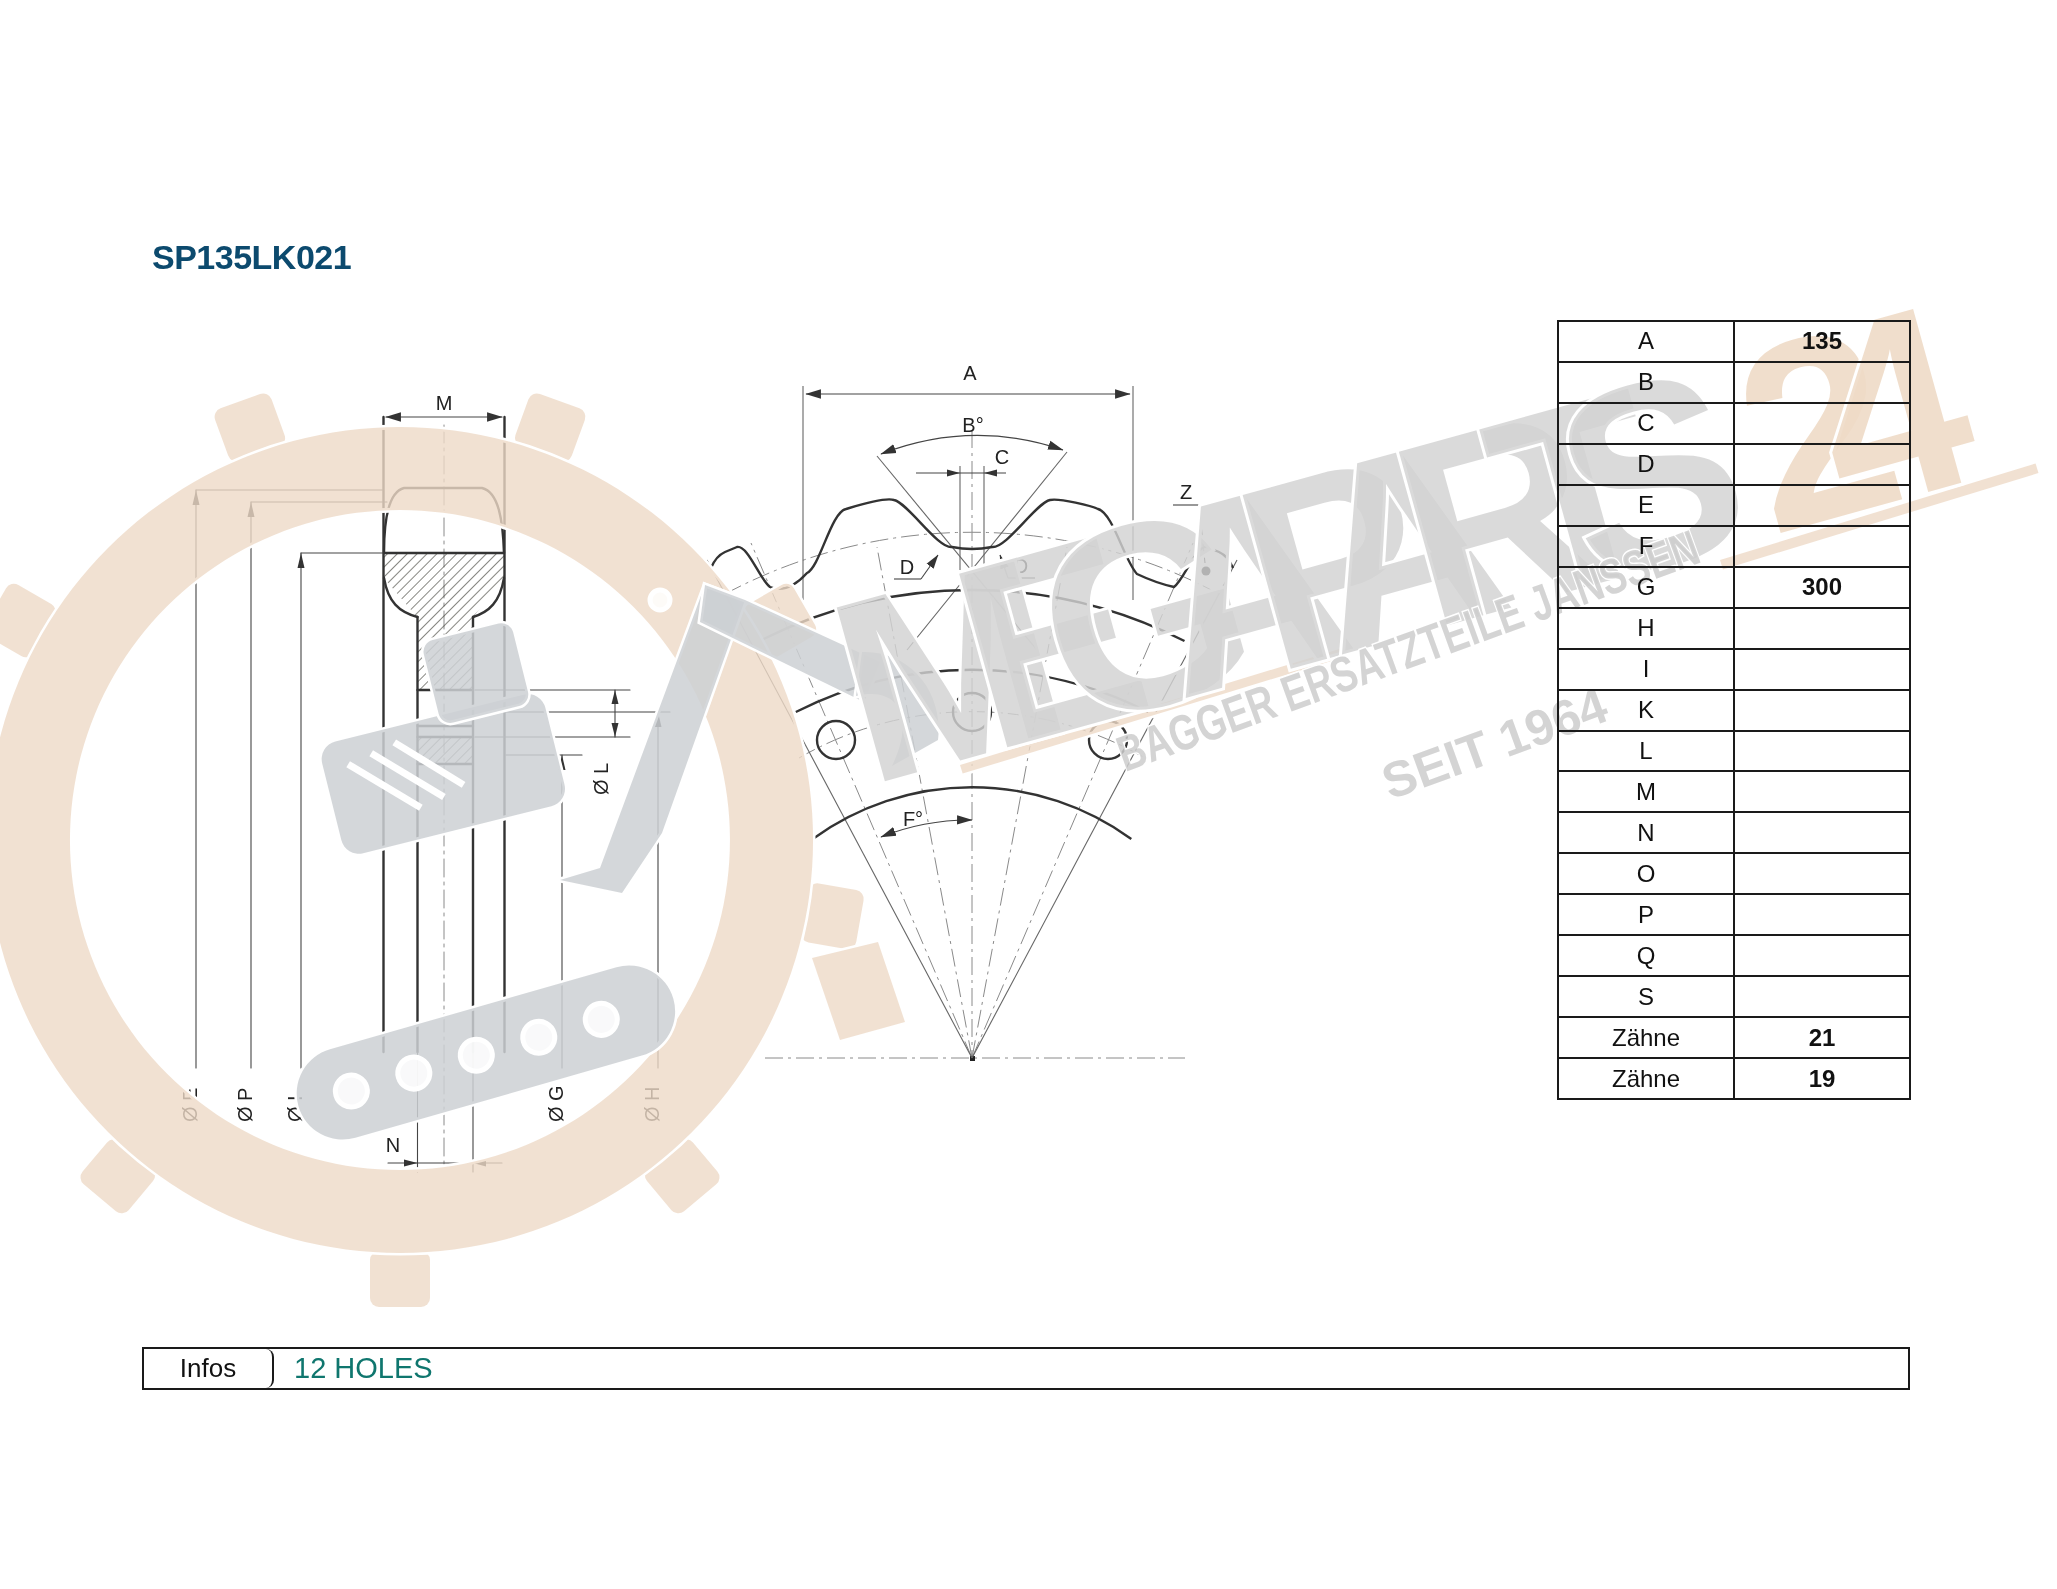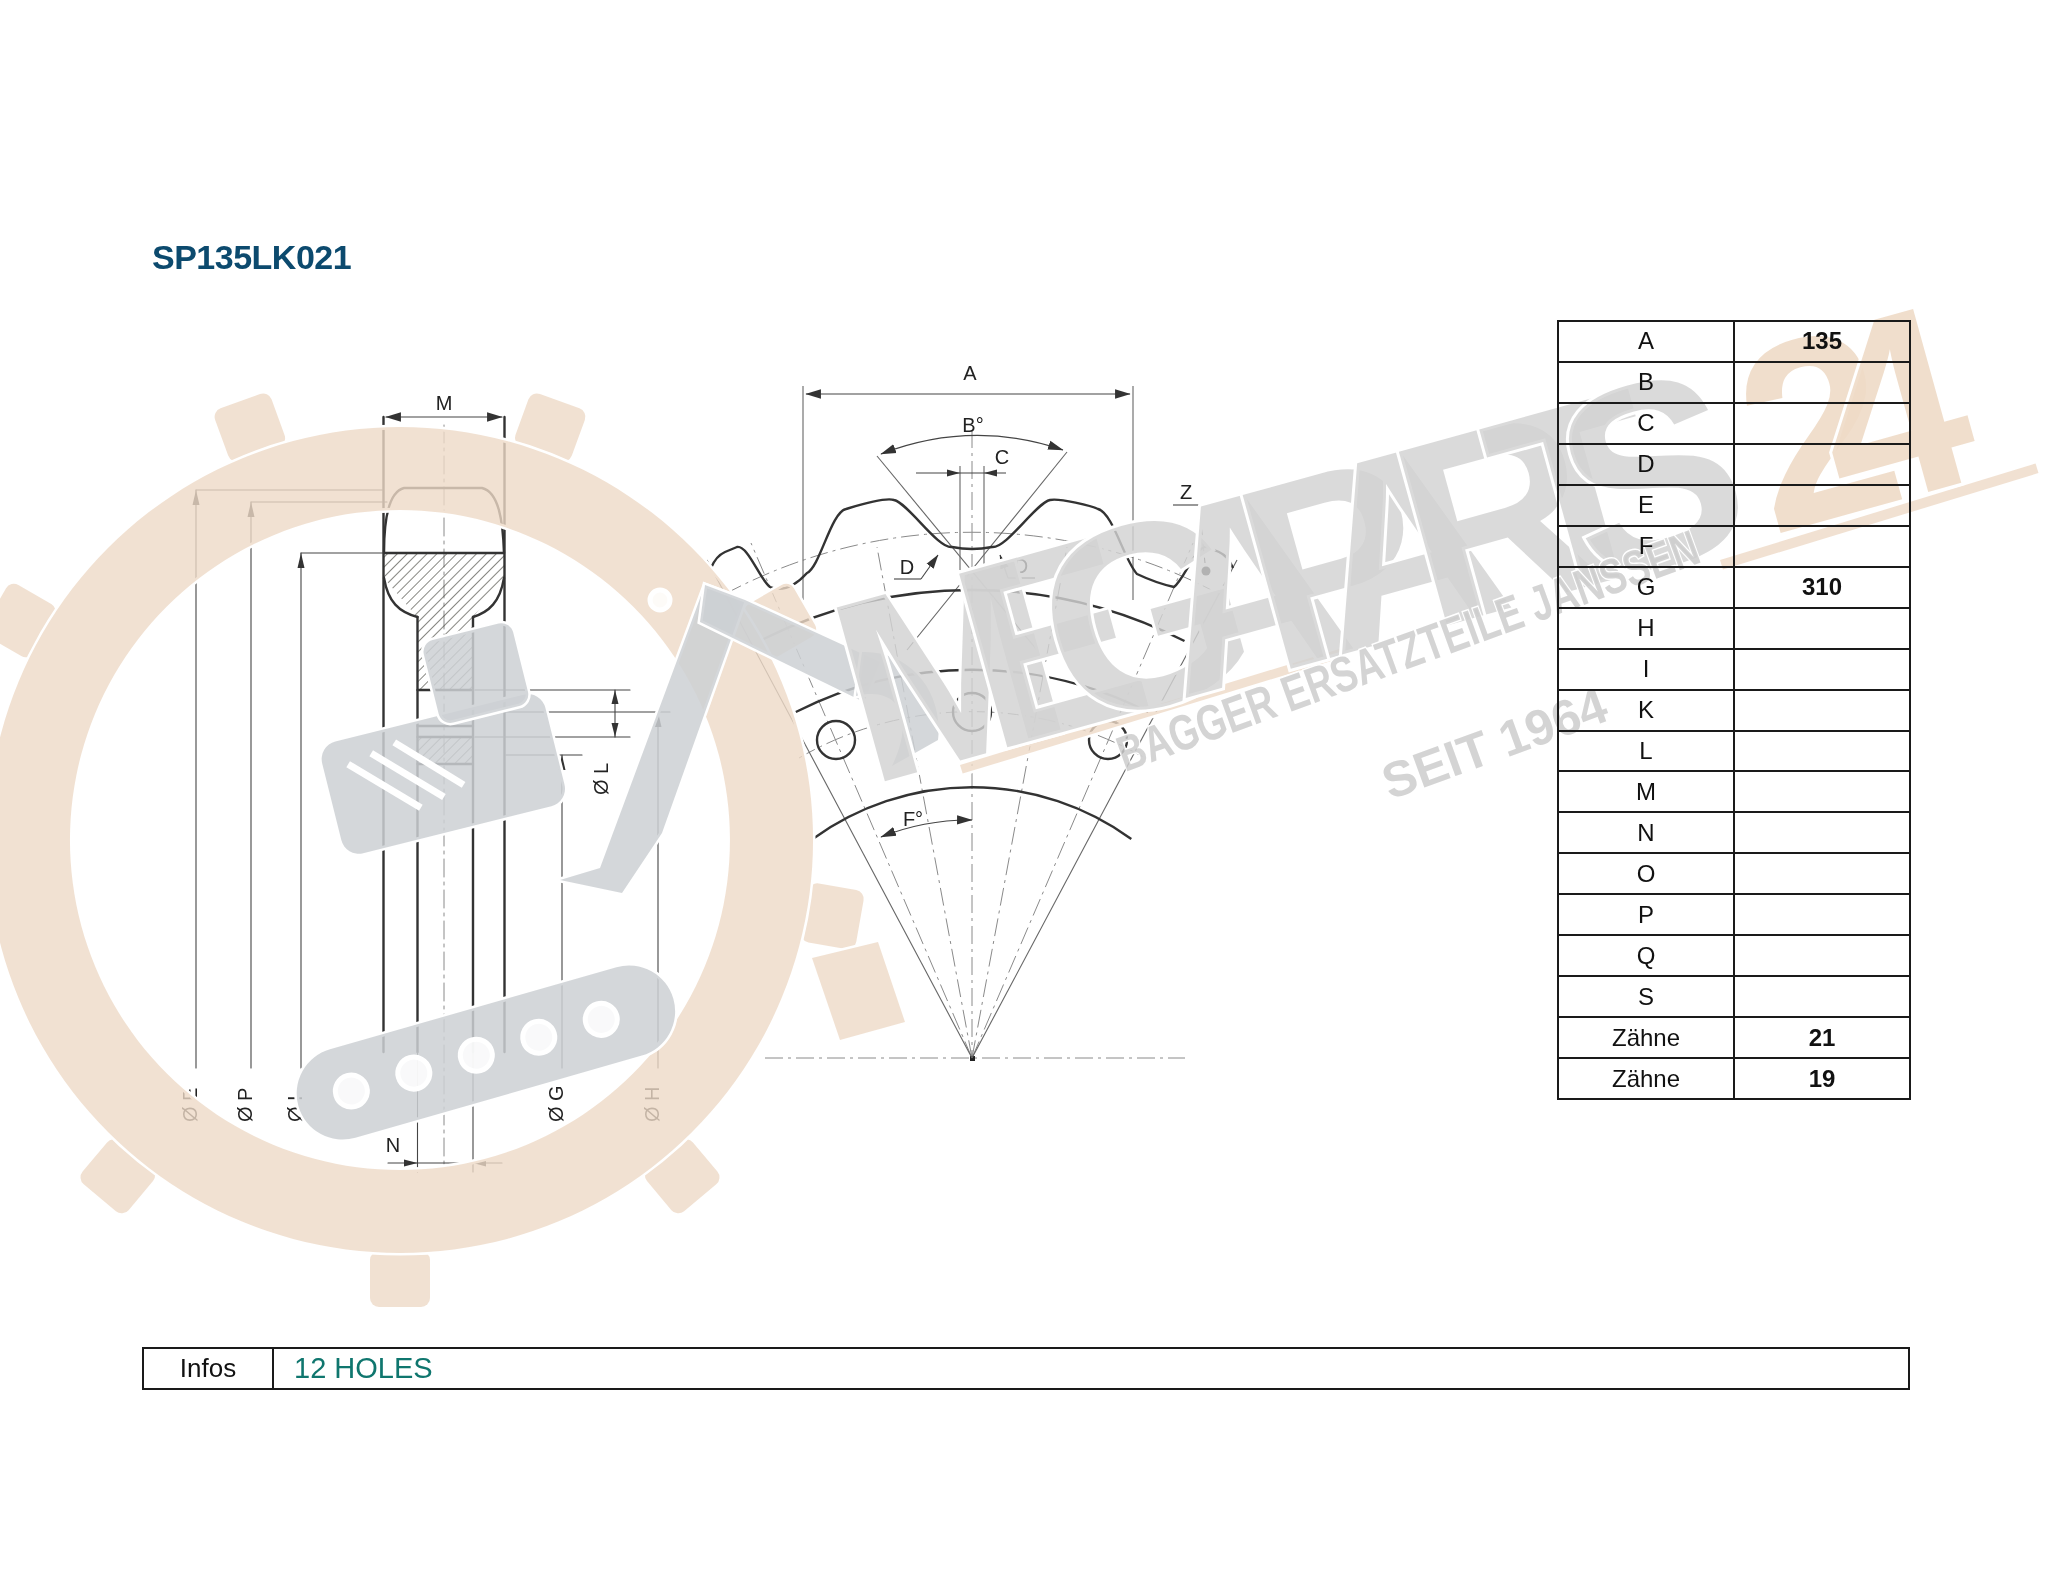--- a/index.html
+++ b/index.html
@@ -27,21 +27,21 @@
     font-size:24px;color:#111;box-sizing:border-box;}
   .spec-label{width:176px;border-right:2px solid #1a1a1a;}
   .spec-value{flex:1;font-weight:bold;}
 
   
   .info-bar{
     position:absolute;left:142px;top:1347px;width:1768px;height:43px;
     border:2.5px solid #1a1a1a;box-sizing:border-box;display:flex;background:transparent;
   }
   .info-label{width:130px;border-right:2px solid #1a1a1a;box-sizing:border-box;
-    display:flex;align-items:center;justify-content:center;font-size:26px;color:#111;}
+    display:flex;align-items:center;justify-content:center;font-size:26px;color:#111;border-radius:8px;}
   .info-value{flex:1;display:flex;align-items:center;font-size:29px;color:#0f766e;padding-left:20px;}
 
   .dim-label{font-size:20px;fill:#222;}
   .wm-brand{font-weight:bold;}
 </style>
 </head>
 <body>
 
 <svg class="layer" viewBox="0 0 2057 1589" xmlns="http://www.w3.org/2000/svg">
   <defs>
@@ -277,21 +277,21 @@
   <div class="spec-row">
       <div class="spec-cell spec-label">E</div>
       <div class="spec-cell spec-value"></div>
     </div>
   <div class="spec-row">
       <div class="spec-cell spec-label">F</div>
       <div class="spec-cell spec-value"></div>
     </div>
   <div class="spec-row">
       <div class="spec-cell spec-label">G</div>
-      <div class="spec-cell spec-value">310</div>
+      <div class="spec-cell spec-value">300</div>
     </div>
   <div class="spec-row">
       <div class="spec-cell spec-label">H</div>
       <div class="spec-cell spec-value"></div>
     </div>
   <div class="spec-row">
       <div class="spec-cell spec-label">I</div>
       <div class="spec-cell spec-value"></div>
     </div>
   <div class="spec-row">

